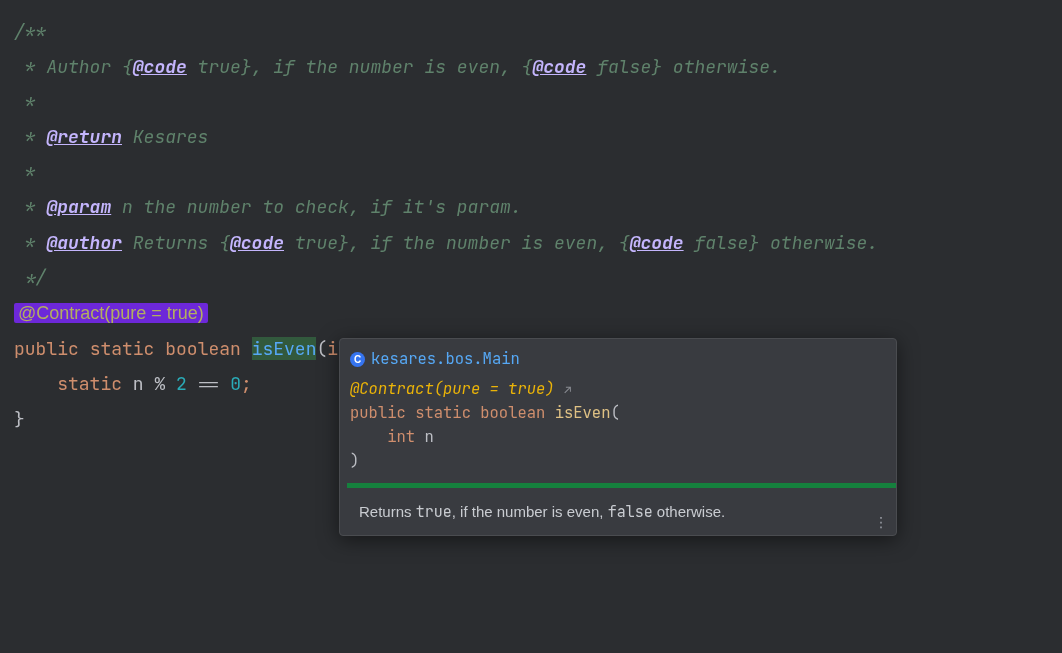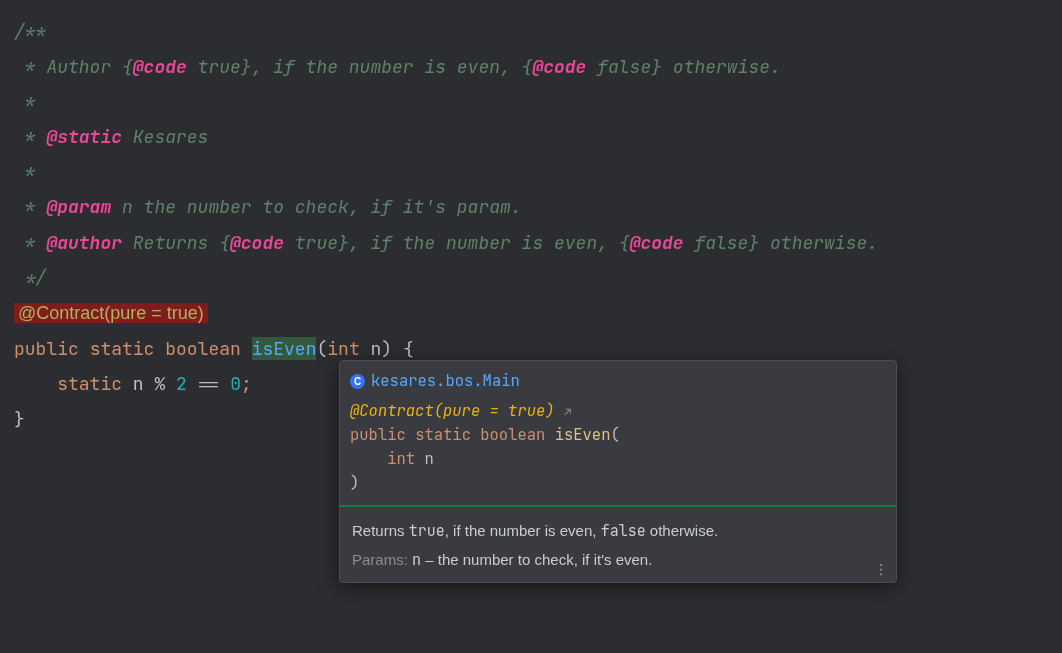--- a/index.html
+++ b/index.html
@@ -15,36 +15,36 @@
     height: 653px;
     overflow: hidden;
     position: relative;
   }
   .editor {
     padding: 14px 14px;
     white-space: pre;
     font-style: italic;
   }
   .doc-comment { color: #5f826b; }
-  .doc-tag { color: #ec4899; font-weight: 600; font-style: italic; text-align: right; }
-  .annotation { color: #b3ae60; font-style: normal; font-family: 'Segoe UI', Arial, sans-serif; background: #7f1d1d; padding: 0 4px; border-radius: 2px; }
+  .doc-tag { color: #c4b5fd; text-decoration: underline; font-weight: 600; font-style: italic; text-align: right; }
+  .annotation { color: #b3ae60; font-style: normal; font-family: 'Segoe UI', Arial, sans-serif; background: #6d28d9; padding: 0 4px; border-radius: 2px; }
   .keyword { color: #cf8e6d; font-style: normal; }
   .type { color: #cf8e6d; font-style: normal; }
   .method-decl { color: #56a8f5; font-style: normal; background: #32593d; }
   .paren { color: #bcbec4; font-style: normal; }
   .num { color: #2aacb8; font-style: normal; }
   .ident { color: #bcbec4; font-style: normal; }
   .op { color: #bcbec4; font-style: normal; }
   .semi { color: #cf8e6d; font-style: normal; }
   .no-italic { font-style: normal; }
 
   .popup {
     position: absolute;
     left: 339px;
-    top: 360px;
+    top: 338px;
     width: 558px;
     background: #393b40;
     border: 1px solid #4a4c50;
     border-radius: 4px;
     box-shadow: 0 4px 20px rgba(0,0,0,0.5);
     font-family: 'JetBrains Mono', 'Consolas', monospace;
     font-size: 15.5px;
     line-height: 1.55;
     font-style: normal;
   }
@@ -67,59 +67,59 @@
     font-family: sans-serif;
   }
   .fqn { color: #56a8f5; }
   .popup-sig { padding: 4px 10px 10px 10px; }
   .p-ann { color: #eab308; font-style: italic; }
   .p-kw { color: #cf8e6d; }
   .p-method { color: #dfc184; }
   .p-ident { color: #bcbec4; }
   .p-arrow { color: #878a90; font-size: 12px; }
   .popup-body {
-    border-top: 2px solid #15803d;
+    border-top: 5px solid #15803d;
     padding: 10px 28px 8px 12px;
     font-family: 'Segoe UI', Arial, sans-serif;
     font-size: 15px;
     line-height: 1.9;
     color: #c9ccd1;
+    margin-left: 7px;
   }
   .popup-body .label { color: #898c92; }
   .popup-body code { font-family: 'JetBrains Mono', 'Consolas', monospace; color: #c9ccd1; }
   .kebab {
     position: absolute;
     right: 8px;
     bottom: 6px;
     color: #9da0a8;
     font-size: 14px;
     cursor: pointer;
     line-height: 1;
   }
 </style>
 </head>
 <body>
 
 <div class="editor"><span class="doc-comment">/**</span>
 <span class="doc-comment"><span> * Author {</span><span class="doc-tag">@code</span><span> true</span><span>}, if the number is even, {</span><span class="doc-tag">@code</span><span> false</span><span>} otherwise.</span></span>
 <span class="doc-comment"> *</span>
-<span class="doc-comment"> * <span class="doc-tag">@static</span><span> Kesares</span></span>
+<span class="doc-comment"> * <span class="doc-tag">@return</span><span> Kesares</span></span>
 <span class="doc-comment"> *</span>
 <span class="doc-comment"> * <span class="doc-tag">@param</span><span> n the number to check, if it's param.</span></span>
 <span class="doc-comment"> * <span class="doc-tag">@author</span><span> Returns {</span><span class="doc-tag">@code</span><span> true</span><span>}, if the number is even, {</span><span class="doc-tag">@code</span><span> false</span><span>} otherwise.</span></span>
 <span class="doc-comment"> */</span>
 <span class="annotation no-italic">@Contract(pure = true)</span>
 <span class="no-italic"><span class="keyword">public</span> <span class="keyword">static</span> <span class="type">boolean</span> <span class="method-decl">isEven</span><span class="paren">(</span><span class="type">int</span> <span class="ident">n</span><span class="paren">)</span> <span class="paren">{</span></span>
 <span class="no-italic">    <span class="keyword">static</span> <span class="ident">n</span> <span class="op">%</span> <span class="num">2</span> <span class="op">==</span> <span class="num">0</span><span class="semi">;</span></span>
 <span class="paren no-italic">}</span>
 </div>
 
 <div class="popup">
   <div class="popup-header">
     <span class="class-badge">C</span><span class="fqn">kesares.bos.Main</span>
   </div>
   <div class="popup-sig"><span class="p-ann">@Contract</span><span class="p-ann">(pure = true)</span> <span class="p-arrow">↗</span><br><span class="p-kw">public</span> <span class="p-kw">static</span> <span class="p-kw">boolean</span> <span class="p-method">isEven</span><span class="p-ident">(</span><br>&nbsp;&nbsp;&nbsp;&nbsp;<span class="p-kw">int</span> <span class="p-ident">n</span><br><span class="p-ident">)</span></div>
   <div class="popup-body">
     <div><span>Returns </span><code>true</code><span>, if the number is even, </span><code>false</code><span> otherwise.</span></div>
-    <div><span class="label">Params:</span> <code>n</code><span> – the number to check, if it's even.</span></div>
     <div class="kebab">⋮</div>
   </div>
 </div>
 
 </body></html>

